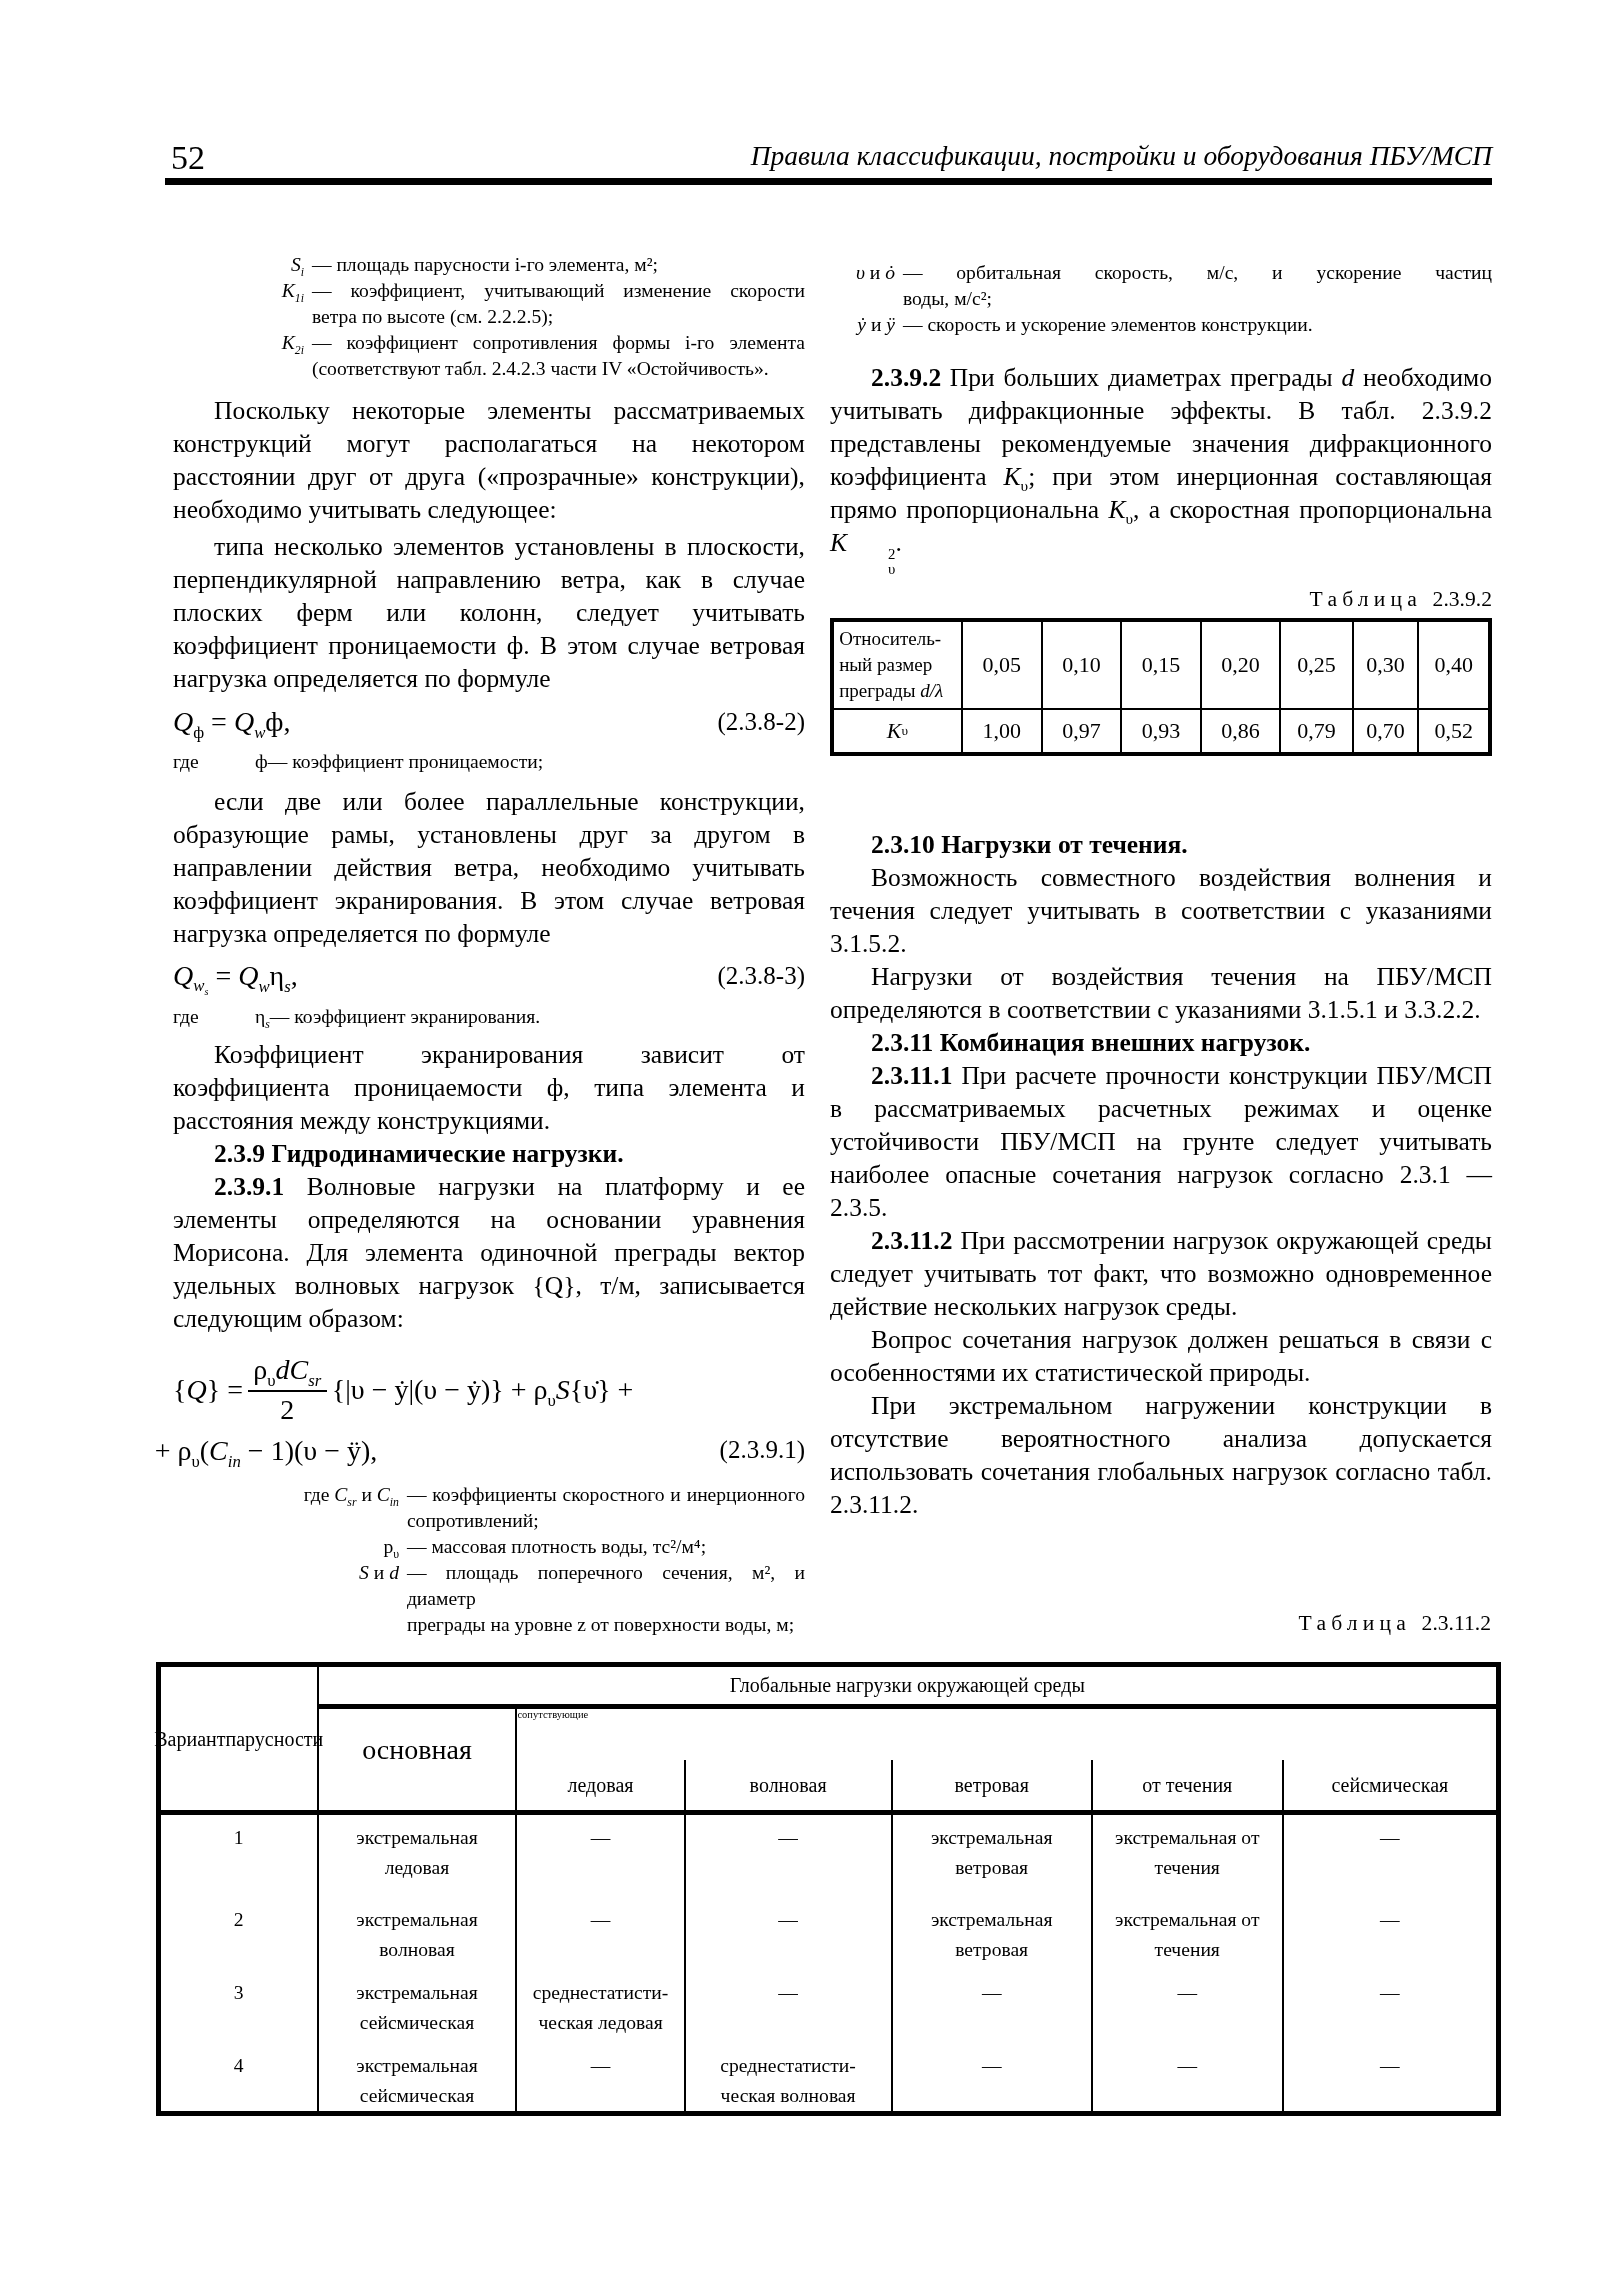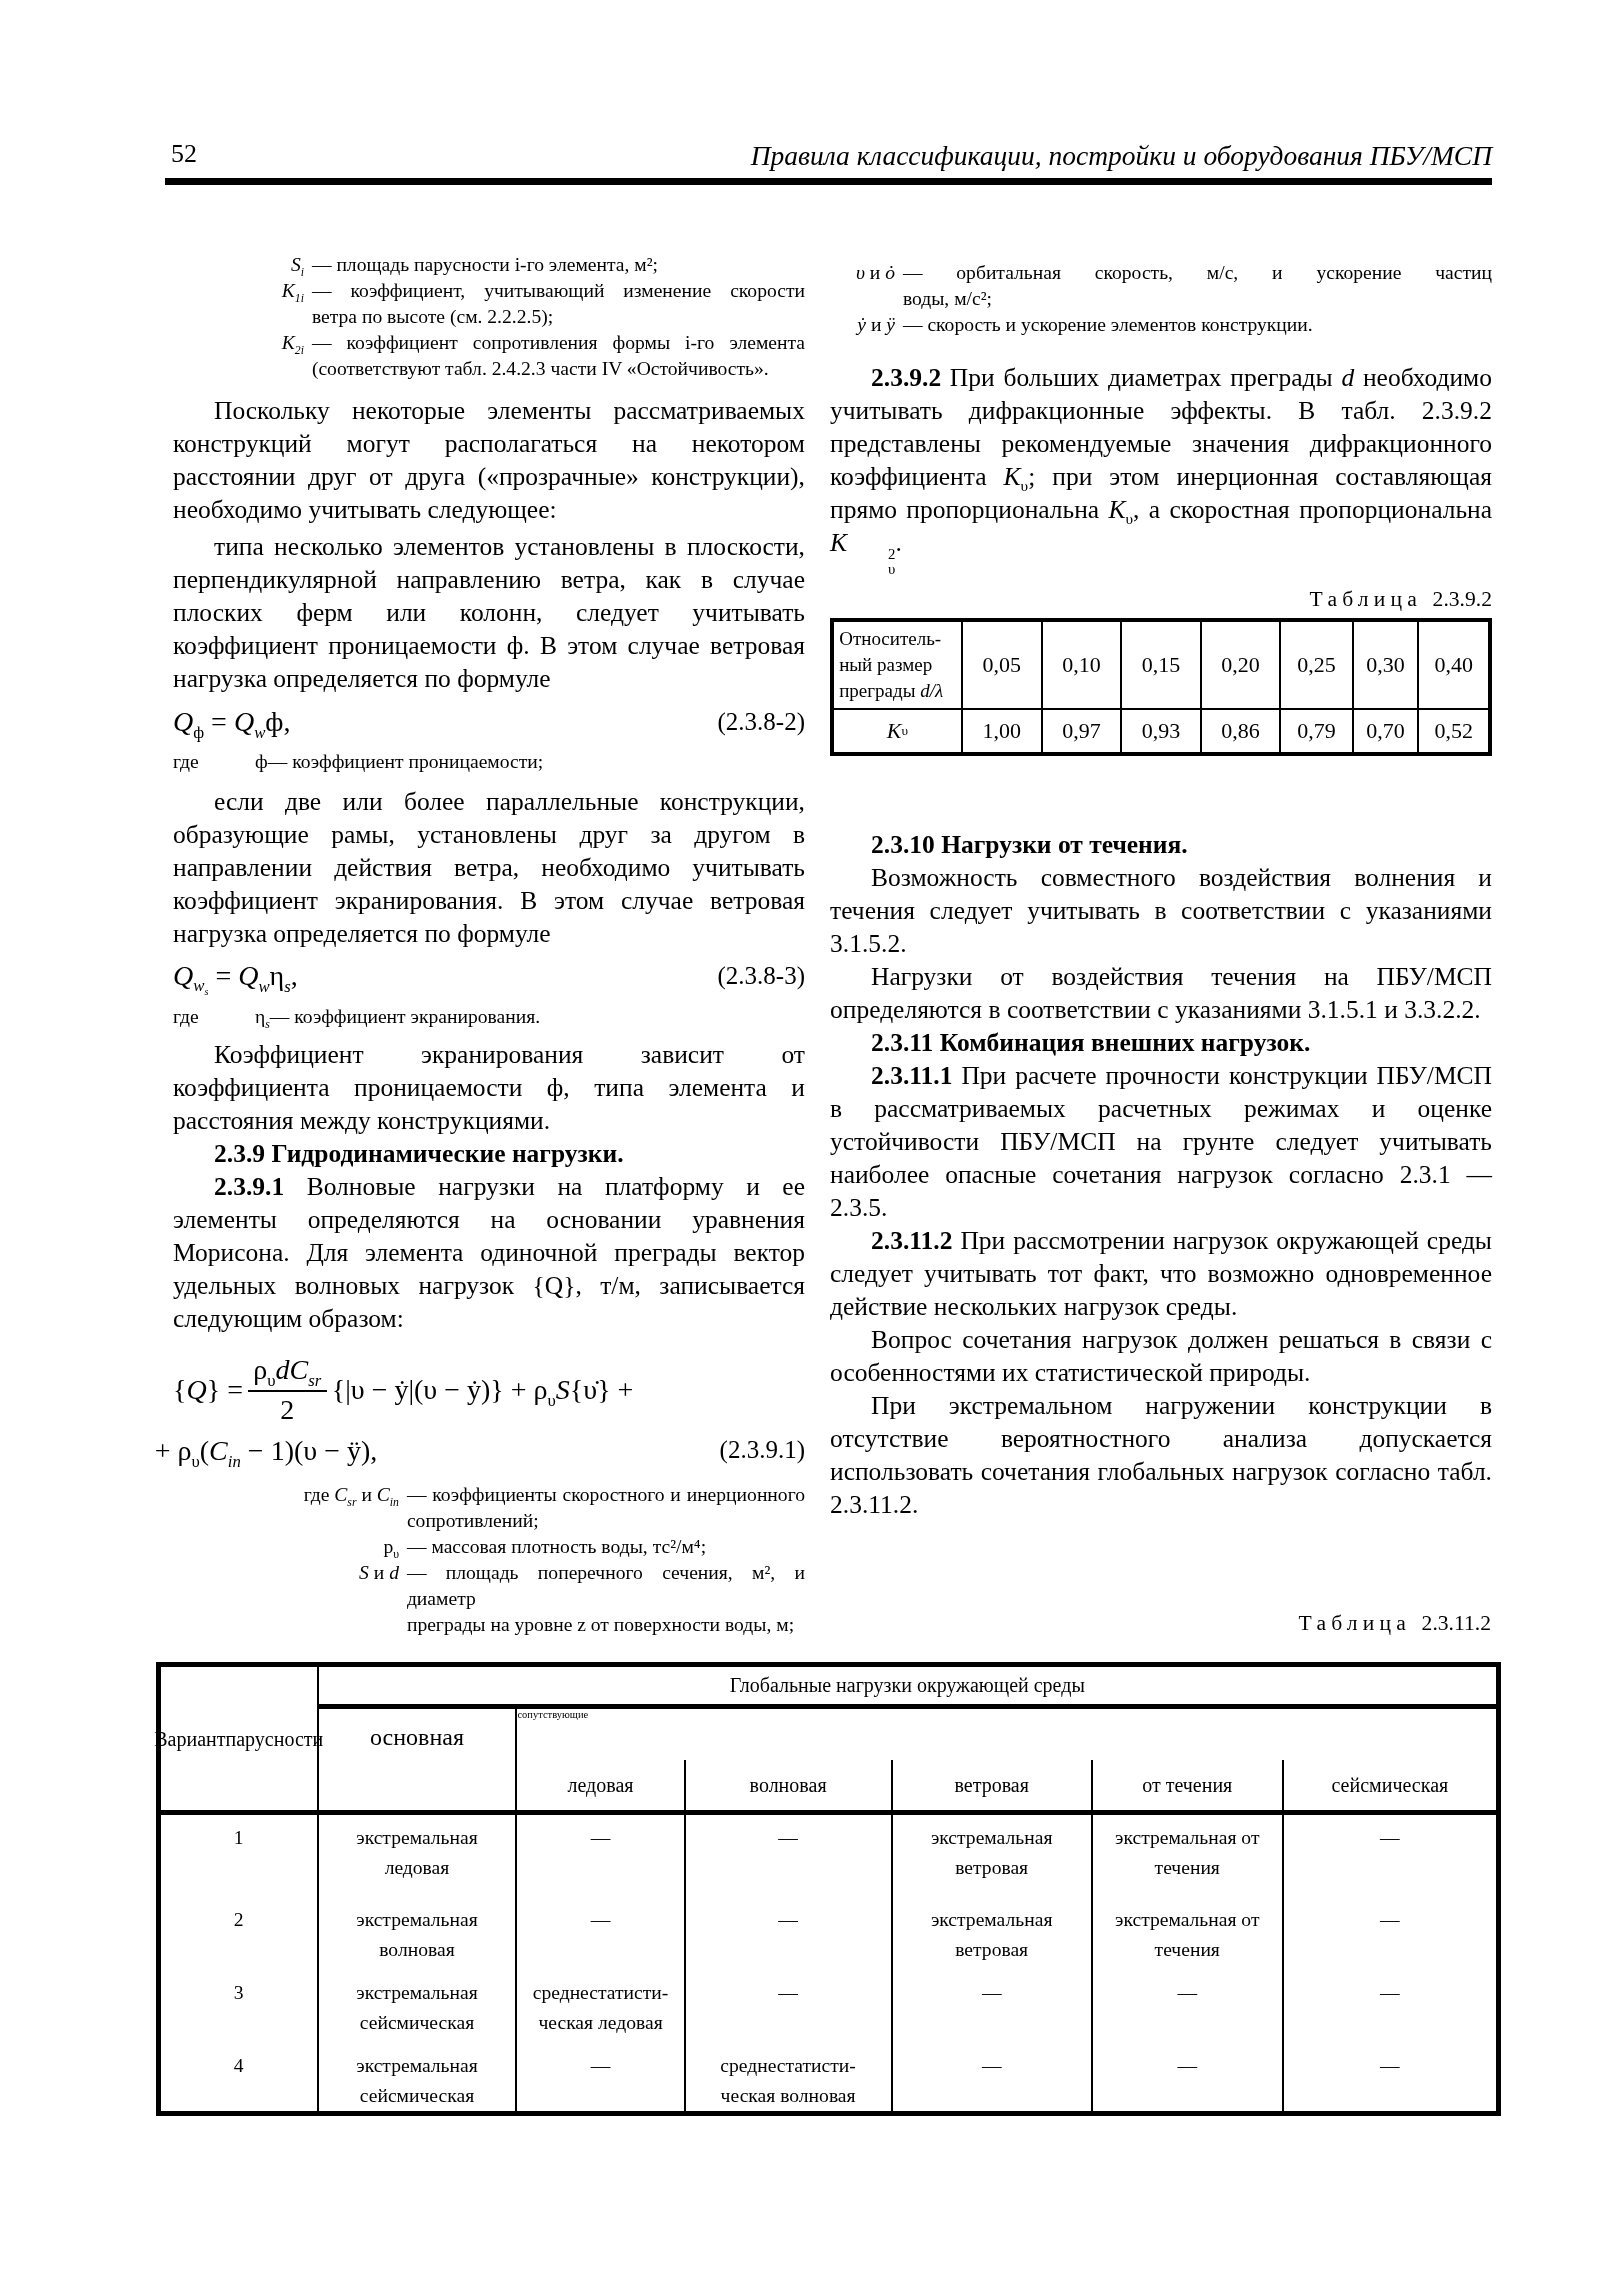--- a/index.html
+++ b/index.html
@@ -1,18 +1,18 @@
 <!DOCTYPE html>
 <html style="font-size:10.5px"><head>
 <meta charset="utf-8">
 <style>
   html,body{margin:0;padding:0;background:#fff;}
   .page{position:relative;width:1622px;height:2295px;background:#fff;color:#000;
         font-family:"Liberation Serif","DejaVu Serif",serif;overflow:hidden;}
-  .hdr-num{position:absolute;left:171px;top:139px;font-size:26px;}
+  .hdr-num{position:absolute;left:171px;top:139px;font-size:34px;}
   .hdr-title{position:absolute;right:130px;top:140px;font-size:27.5px;font-style:italic;white-space:nowrap;}
   .hdr-rule{position:absolute;left:165px;top:178px;width:1327px;height:6.5px;background:#000;}
   .col{position:absolute;}
   .col-left{left:173px;top:252px;width:632px;}
   .col-right{left:830px;top:249px;width:662px;}
   .body{font-size:25.5px;line-height:33px;text-align:justify;}
   .ind{text-indent:41px;}
   .b{font-weight:700;}
   i{font-style:italic;}
   sub{font-size:0.6em;line-height:0;}
@@ -55,21 +55,21 @@
   .kd{display:flex;align-items:center;justify-content:center;font-size:22px;}
   
   .blabel{position:absolute;left:156px;top:1611px;width:1335px;}
   .btable{position:absolute;left:156px;top:1662px;width:1335px;display:grid;
           grid-template-columns:11.8% 14.9% 12.6% 15.5% 15% 14.3% auto;
           grid-template-rows:42px 51px 55px auto auto auto auto;border:5.9px solid #000;}
   .btc1{grid-area:1/1/4/2;border-right:2.6px solid #000;border-bottom:5.2px solid #000;
         display:flex;justify-content:center;align-items:center;font-size:20px;line-height:30px;}
   .btg{grid-area:1/2/2/8;border-bottom:5.2px solid #000;display:flex;align-items:center;justify-content:center;font-size:20px;}
   .btm{grid-area:2/2/4/3;border-right:2.6px solid #000;border-bottom:5.2px solid #000;
-       display:flex;justify-content:center;align-items:flex-start;padding-top:15px;font-size:24px;}
+       display:flex;justify-content:center;align-items:flex-start;padding-top:25px;font-size:28px;}
   .bts{border-right:2.6px solid #000;border-bottom:5.2px solid #000;display:flex;align-items:center;justify-content:center;font-size:20px;}
   .s1{grid-area:3/3/4/4;}.s2{grid-area:3/4/4/5;}.s3{grid-area:3/5/4/6;}.s4{grid-area:3/6/4/7;}.s5{grid-area:3/7/4/8;border-right:none;}
   .btrow{grid-column:1/8;display:grid;grid-template-columns:11.8% 14.9% 12.6% 15.5% 15% 14.3% auto;}
   .btrow.r1{min-height:82px;}.btrow.r2{min-height:73px;}.btrow.r3{min-height:73px;}.btrow.r4{min-height:65px;}
   .btd{border-right:2.6px solid #000;display:flex;flex-direction:column;align-items:center;
        padding-top:7.9px;font-size:19.6px;line-height:30px;text-align:center;}
   .btd span{display:block;}
   .nr{border-right:none;}
 </style>
 </head>

